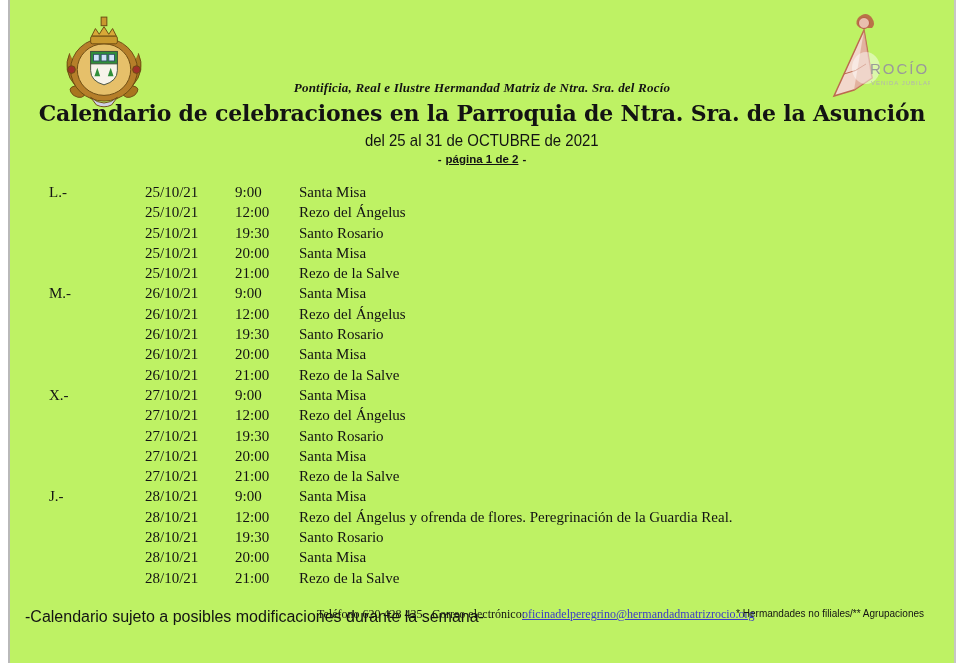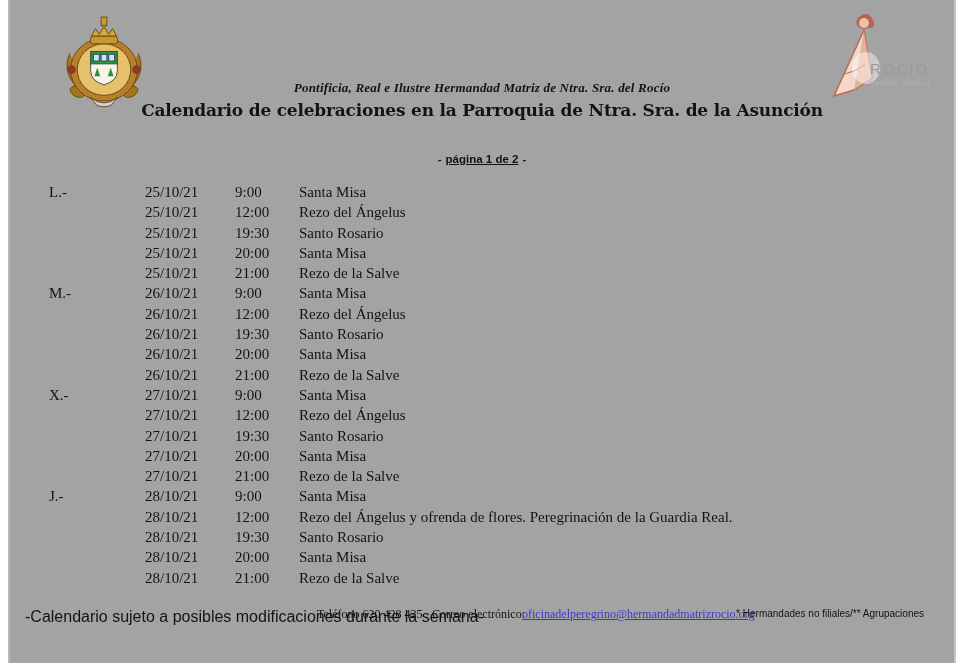--- a/index.html
+++ b/index.html
@@ -1,28 +1,28 @@
 <!DOCTYPE html>
 <html><head>
 <meta charset="utf-8">
 <style>
   html,body{margin:0;padding:0;background:#ffffff;}
   body{width:960px;height:663px;position:relative;overflow:hidden;
        font-family:"Liberation Serif",serif;color:#131313;}
-  .page{position:absolute;top:0;bottom:0;left:8px;right:4px;background:#a3a3a3;
+  .page{position:absolute;top:0;bottom:0;left:8px;right:4px;background:#bef264;
         border-left:2px solid #b9b9b9;border-right:2px solid #c6c6c6;}
 
   
   .crest{position:absolute;left:52px;top:14px;width:84px;height:94px;}
   .rocio{position:absolute;right:24px;top:8px;width:116px;height:102px;}
   .hline{position:absolute;left:0;right:0;text-align:center;white-space:nowrap;}
   .org-line{top:80px;font-family:"Liberation Serif",serif;font-weight:bold;
             font-style:italic;font-size:13px;letter-spacing:.2px;}
   .main-title{top:100px;font-family:"DejaVu Serif",serif;font-weight:bold;
-              font-size:17px;letter-spacing:-0.2px;}
+              font-size:22px;letter-spacing:-0.2px;}
   .subtitle{top:131px;font-family:"Liberation Sans",sans-serif;font-size:17px;}
   .subtitle .squeeze{display:inline-block;transform:scaleX(.88);transform-origin:center;}
   .page-ind{top:153px;font-family:"Liberation Sans",sans-serif;font-size:11.5px;
             font-weight:bold;}
   .page-ind .u{text-decoration:underline;margin:0 4px;}
 
   
   .schedule{position:absolute;top:182px;left:0;right:0;padding-left:39px;}
   .row{display:grid;grid-template-columns:96px 90px 40px 1fr;
        line-height:20.3px;height:20.3px;font-size:15px;white-space:nowrap;}
@@ -78,20 +78,23 @@
       <path d="M50 22 L58 70 L40 82 Z" fill="#dba38c" opacity=".7"></path>
       <path d="M30 66 q12 -2 22 -10" stroke="#bc6a4e" stroke-width="1" fill="none"></path>
       <ellipse cx="52" cy="60" rx="14" ry="16" fill="#ffffff" opacity=".45"></ellipse>
       <text x="56" y="66" font-size="15" letter-spacing="2" fill="#9a9a9a" id="rocio-text">ROCÍO</text>
       <text x="57" y="77" font-size="6" letter-spacing="1" fill="#b3b3b3" id="rocio-subtext">VENIDA JUBILAR</text>
     </svg>
   </div>
 
   <div class="hline org-line">Pontificia, Real e Ilustre Hermandad Matriz de Ntra. Sra. del Rocío</div>
   <div class="hline main-title">Calendario de celebraciones en la Parroquia de Ntra. Sra. de la Asunción</div>
+  <div class="hline subtitle">
+    <span class="squeeze">del 25 al 31 de OCTUBRE de 2021</span>
+  </div>
   <div class="hline page-ind"><span>-</span><span class="u">página 1 de 2</span><span>-</span></div>
 
   <div class="schedule" id="schedule">
       <div class="row">
         <span class="c day">L.-</span>
         <span class="c date">25/10/21</span>
         <span class="c time">9:00</span>
         <span class="c event">Santa Misa</span>
       </div>
       <div class="row">

